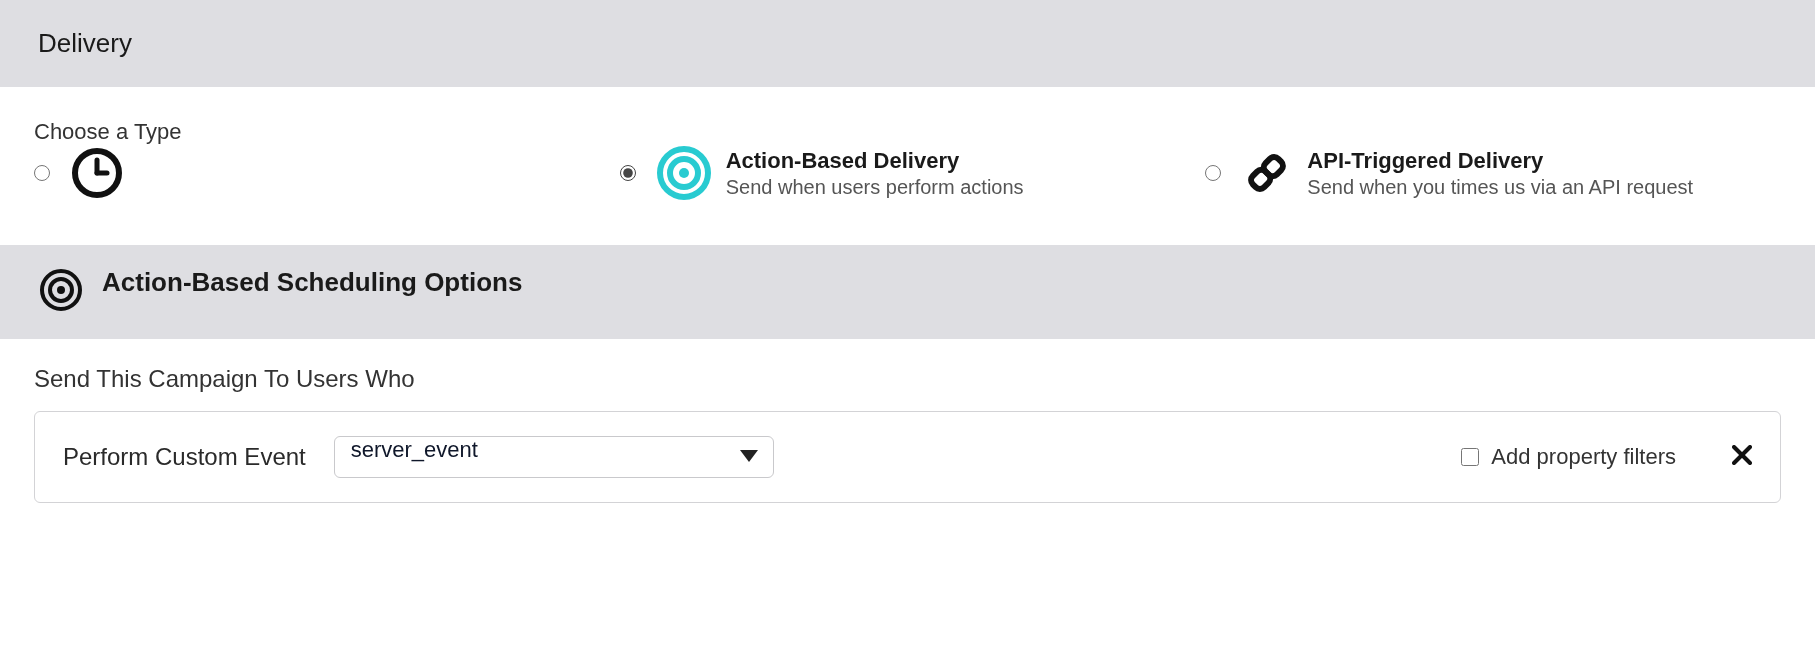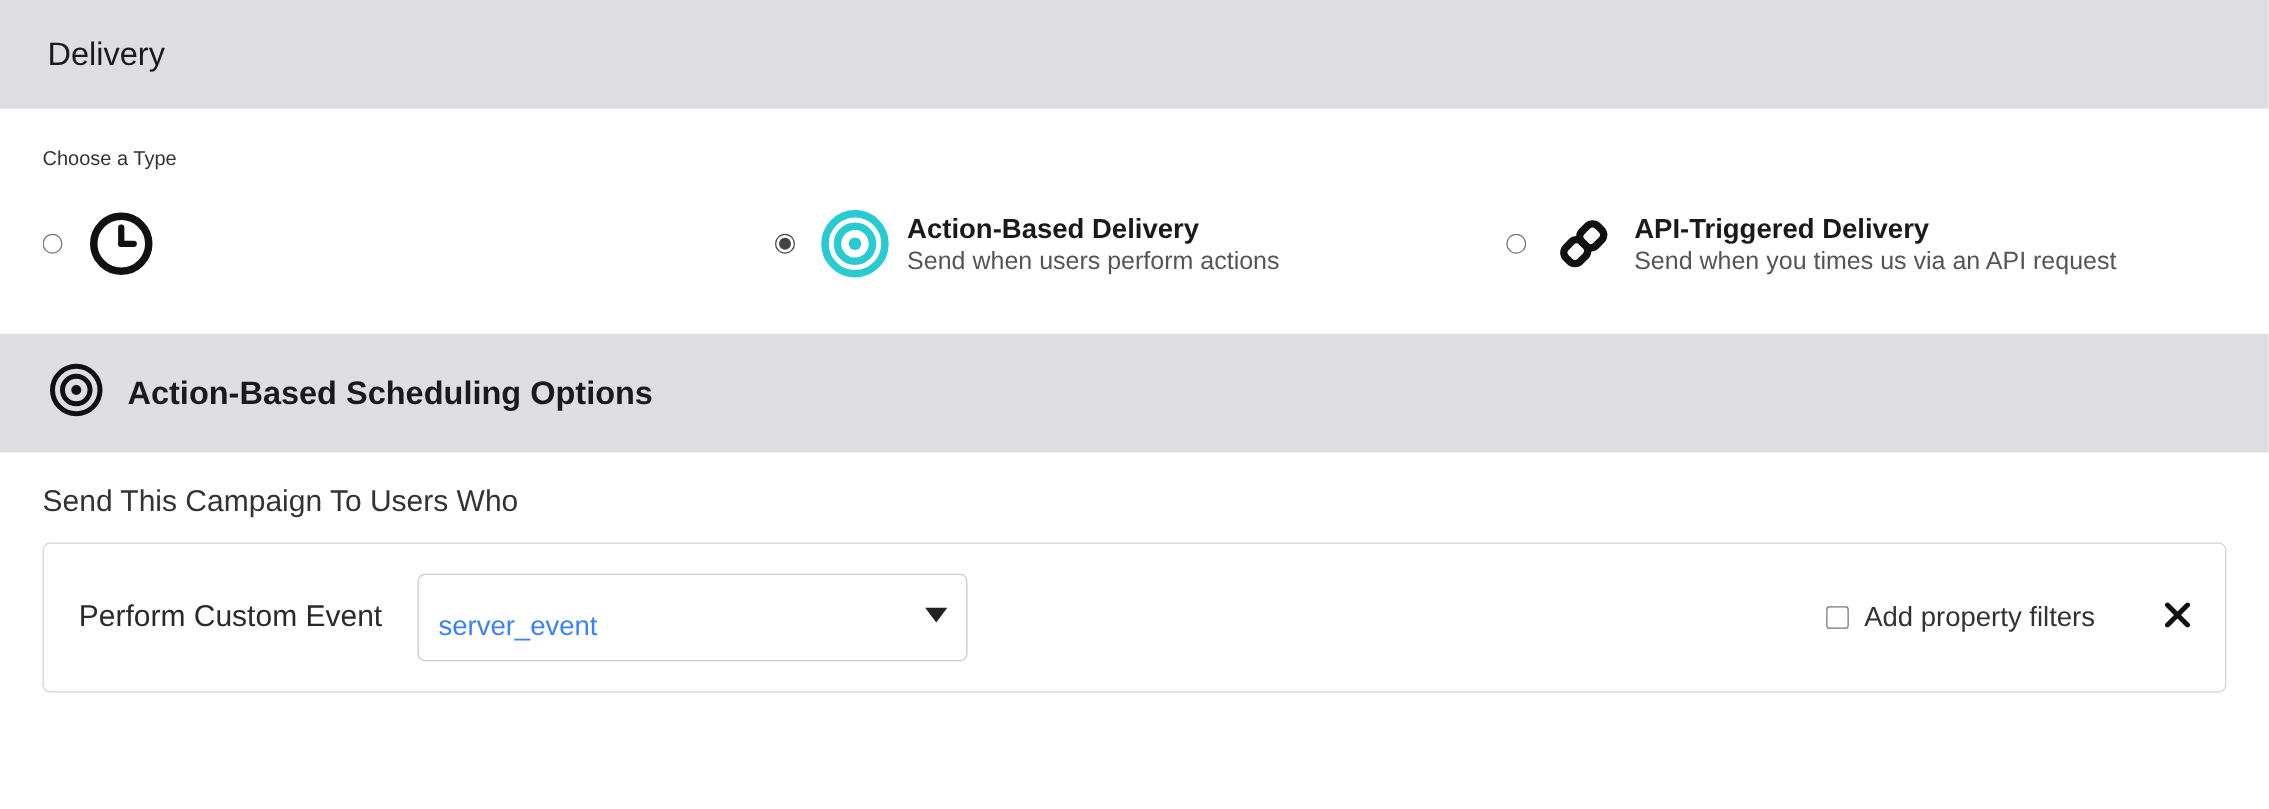--- a/index.html
+++ b/index.html
@@ -15,36 +15,34 @@
   }
   .section-header h2 {
     font-size: 26px;
     font-weight: 400;
     color: #1a1a1a;
   }
   .sub-header {
     background: #dedee2;
     padding: 22px 38px;
     display: flex;
-    align-items: center;
     gap: 18px;
   }
   .sub-header h3 {
     font-size: 26px;
     font-weight: 700;
     color: #1a1a1a;
   }
   .content-block {
     padding: 32px 34px 44px 34px;
   }
   .choose-label {
-    font-size: 16px;
+    font-size: 22px;
     font-weight: 400;
     color: #333;
-    margin-bottom: 30px;
   }
   .type-row {
     display: flex;
     gap: 10px;
   }
   .type-option {
     flex: 1 1 0;
     display: flex;
     align-items: center;
     gap: 14px;
@@ -95,23 +93,23 @@
     white-space: nowrap;
   }
   .select-wrap {
     position: relative;
     width: 440px;
   }
   .select-box {
     width: 100%;
     border: 1px solid #c9c9cc;
     border-radius: 6px;
-    padding: 28px 44px 14px 16px;
-    font-size: 22px;
-    color: #3b82f6;
+    padding: 0 44px 14px 16px;
+    font-size: 22px;
+    color: #0f172a;
     background: #fff;
     appearance: none;
     cursor: pointer;
   }
   .select-caret {
     position: absolute;
     right: 16px;
     top: 50%;
     transform: translateY(-50%);
     pointer-events: none;

